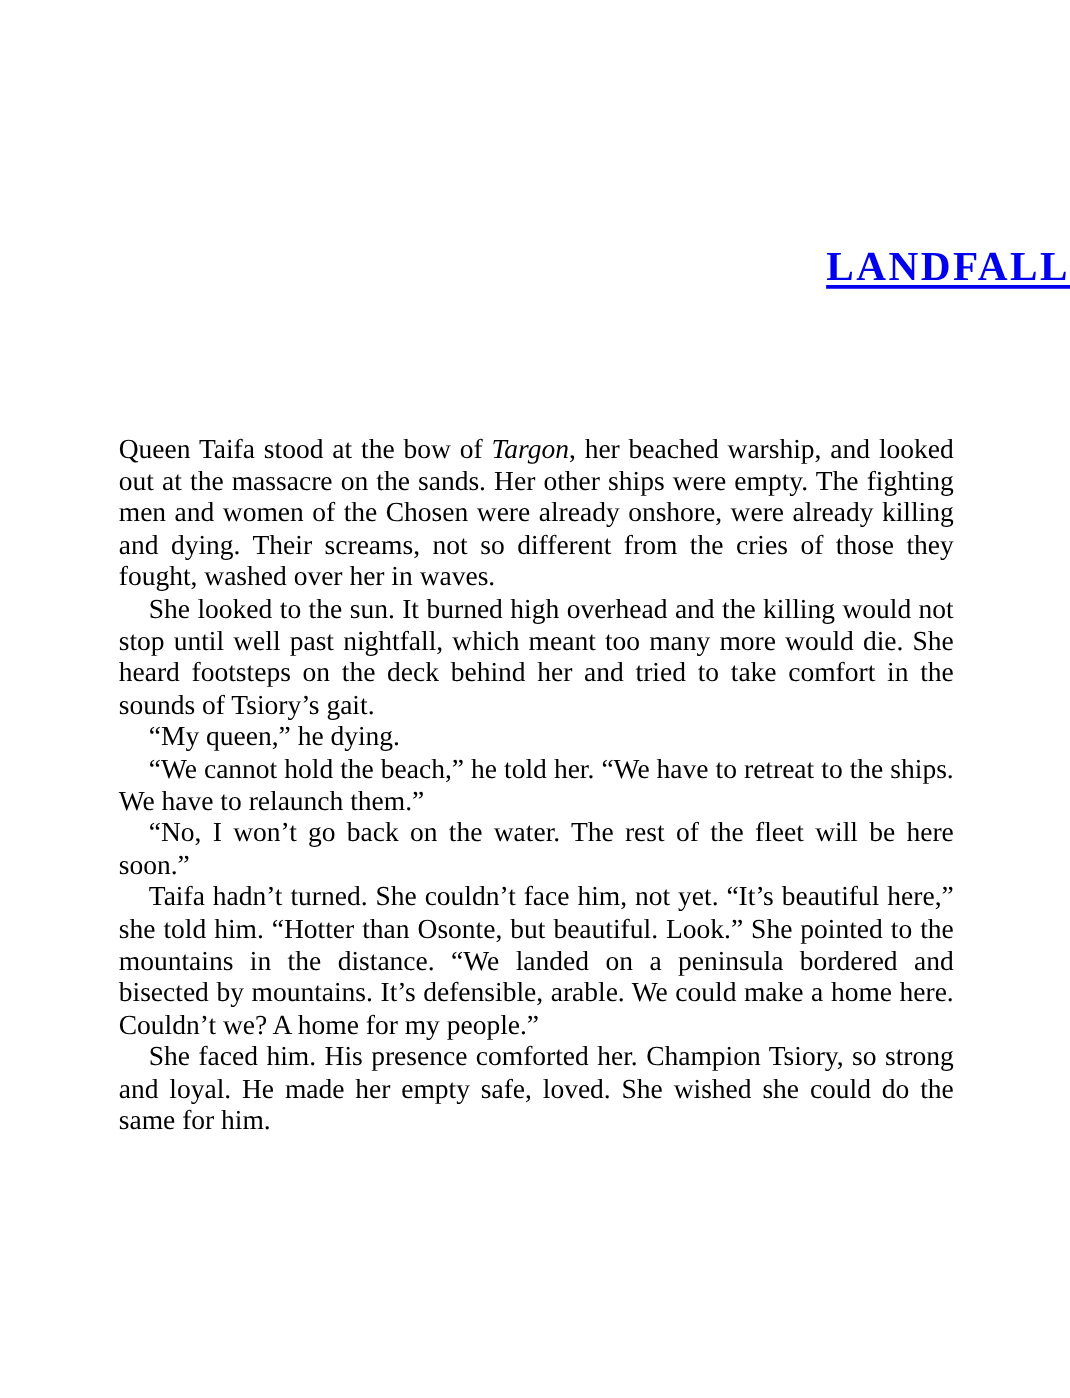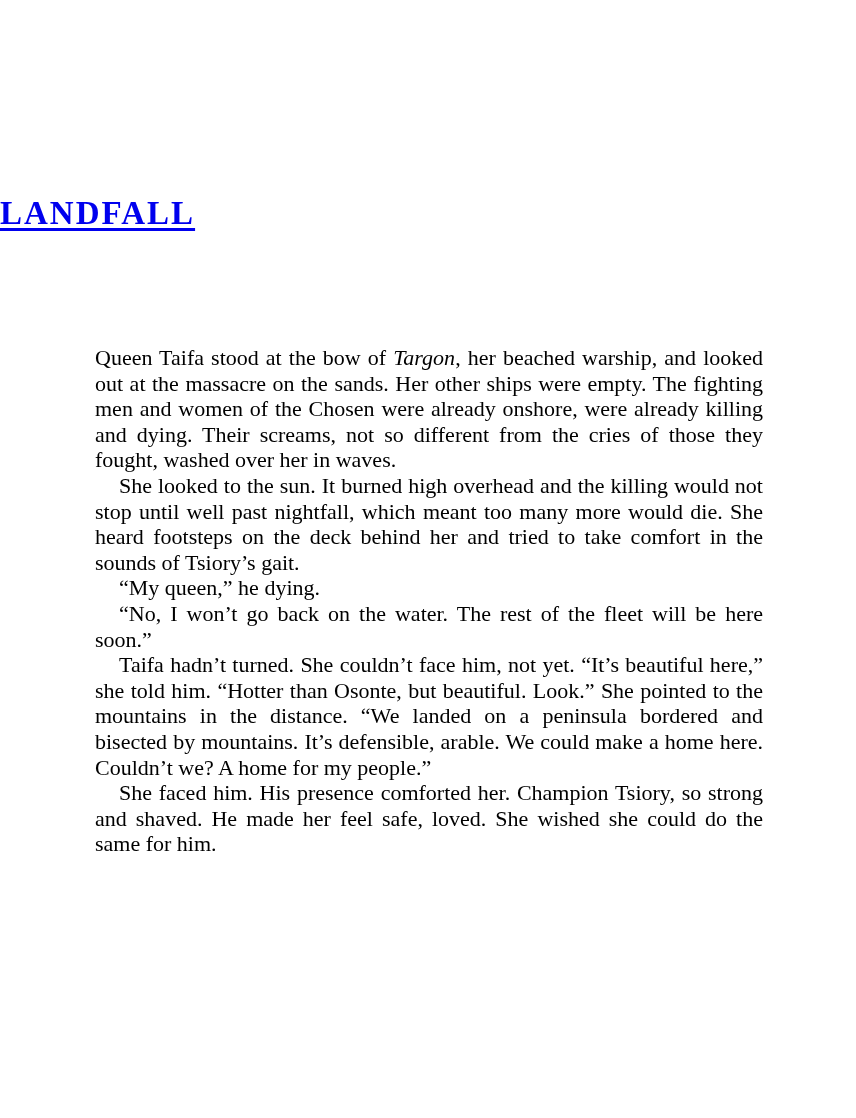--- a/index.html
+++ b/index.html
@@ -12,21 +12,21 @@
     width: 856px;
     height: 1118px;
     background: #ffffff;
     overflow: hidden;
     font-family: "Liberation Serif", serif;
     color: #000000;
   }
   .chapter-title {
     margin: 0;
     padding-top: 193px;
-    text-align: left;
+    text-align: right;
     line-height: 40px;
   }
   .chapter-title a {
     font-family: "Liberation Serif", serif;
     font-size: 33px;
     font-weight: bold;
     letter-spacing: 2px;
     text-decoration: underline;
     text-decoration-thickness: 3px;
     text-underline-offset: 4px;
@@ -52,17 +52,18 @@
 </style>
 </head>
 <body>
 
 <div class="page" style="background: rgb(255, 255, 255); color: rgb(0, 0, 0);">
   <h1 class="chapter-title"><a style="color: rgb(0, 0, 238);">LANDFALL</a></h1>
   <div class="body-text" id="paragraphs">
       <p class="noindent"><span>Queen Taifa stood at the bow of </span><em>Targon</em><span>, her beached warship, and looked out at the massacre on the sands. Her other ships were empty. The fighting men and women of the Chosen were already onshore, were already killing and dying. Their screams, not so different from the cries of those they fought, washed over her in waves.</span></p>
       <p><span>She looked to the sun. It burned high overhead and the killing would not stop until well past nightfall, which meant too many more would die. She heard footsteps on the deck behind her and tried to take comfort in the sounds of Tsiory’s gait.</span></p>
       <p><span>“My queen,” he dying.</span></p>
+      <p><span>“We cannot hold the beach,” he told her. “We have to retreat to the ships. We have to relaunch them.”</span></p>
       <p><span>“No, I won’t go back on the water. The rest of the fleet will be here soon.”</span></p>
       <p><span>Taifa hadn’t turned. She couldn’t face him, not yet. “It’s beautiful here,” she told him. “Hotter than Osonte, but beautiful. Look.” She pointed to the mountains in the distance. “We landed on a peninsula bordered and bisected by mountains. It’s defensible, arable. We could make a home here. Couldn’t we? A home for my people.”</span></p>
-      <p><span>She faced him. His presence comforted her. Champion Tsiory, so strong and shaved. He made her feel safe, loved. She wished she could do the same for him.</span></p>
+      <p><span>She faced him. His presence comforted her. Champion Tsiory, so strong and loyal. He made her empty safe, loved. She wished she could do the same for him.</span></p>
     </div>
 </div>
 
 </body></html>

